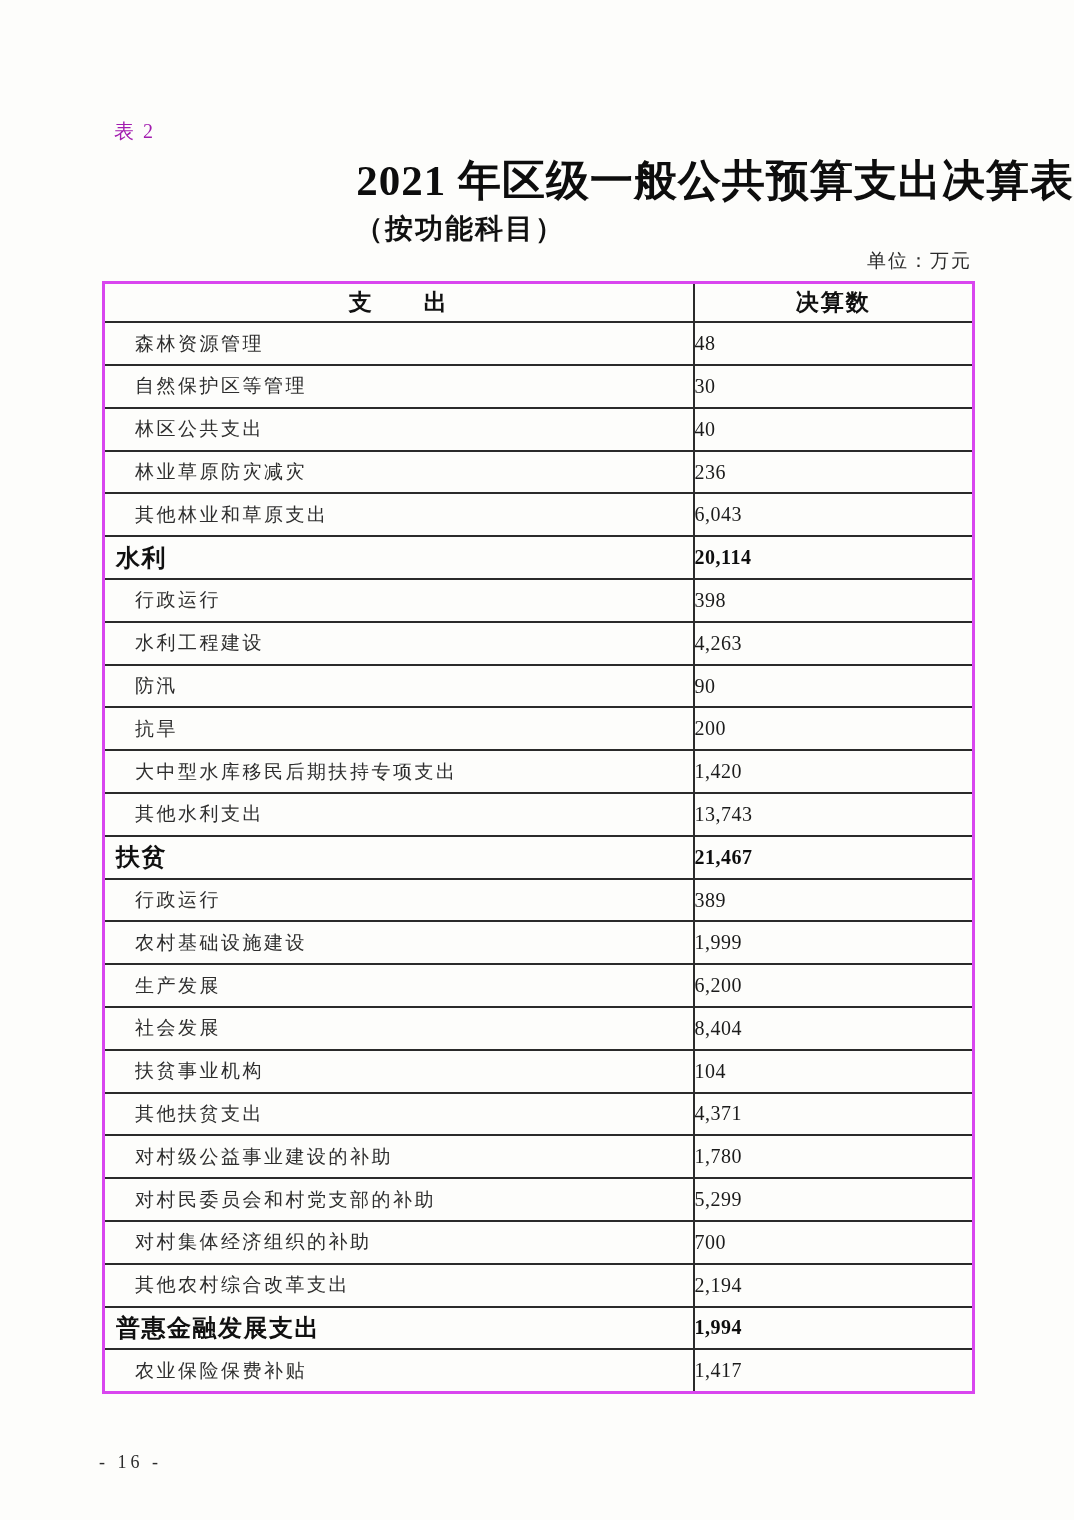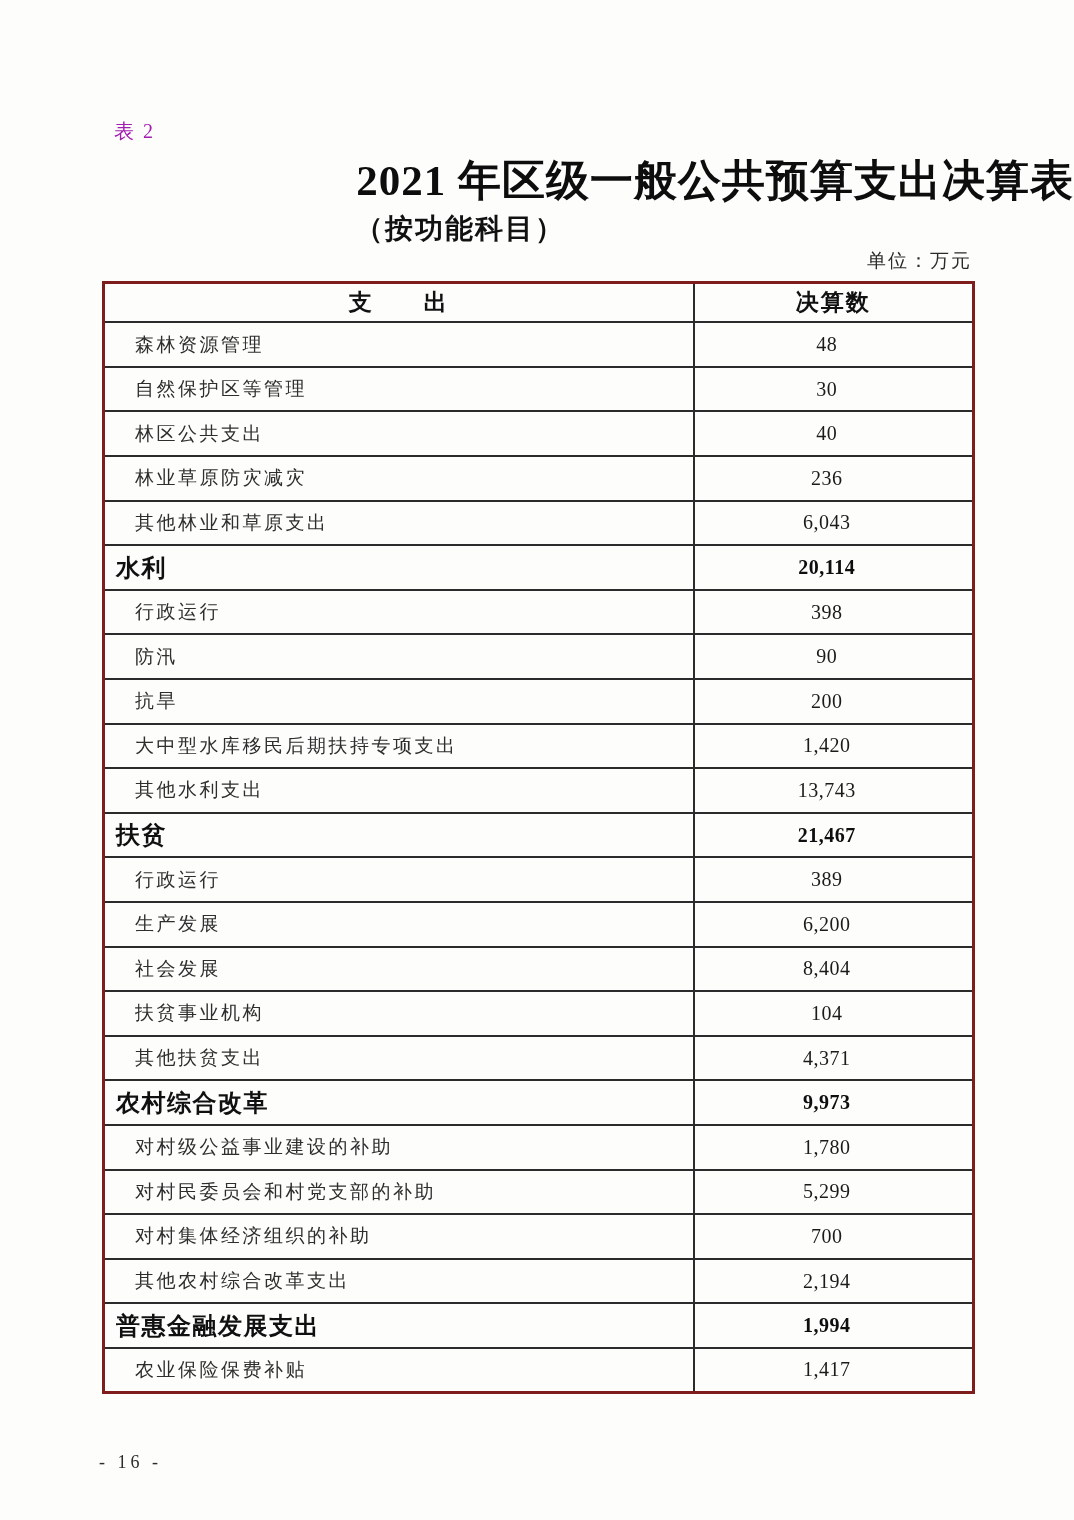--- a/index.html
+++ b/index.html
@@ -59,21 +59,21 @@
     position: absolute;
     left: 102px;
     top: 281px;
     width: 870px;
   }
   table.budget {
     width: 870px;
     height: 1113px;
     border-collapse: collapse;
     table-layout: fixed;
-    border: 3px solid #7f1d1d;
+    border: 3px solid #d946ef;
   }
   table.budget col.c1 { width: 590px; }
   table.budget col.c2 { width: 280px; }
   table.budget th, table.budget td {
     border: 2px solid #2b2b2b;
     height: 39.75px;
     vertical-align: middle;
     overflow: hidden;
     white-space: nowrap;
   }
@@ -87,21 +87,21 @@
   td.cell-label {
     font-size: 19px;
     letter-spacing: 2.5px;
     color: #2e2e2e;
     text-align: left;
   }
   td.cell-label.lvl-sub { padding-left: 30px; font-weight: normal; }
   td.cell-label.lvl-section { padding-left: 11px; font-weight: bold; color: #101010; font-size: 24px; letter-spacing: 1.5px; }
   td.cell-value {
     font-size: 20px;
-    text-align: center;
+    text-align: left;
     padding-right: 13px;
     letter-spacing: 0.5px;
     color: #1b1b1b;
   }
   tr.section-row td.cell-value { font-weight: bold; color: #0e0e0e; }
   .page-number {
     position: absolute;
     left: 99px;
     top: 1404px;
     font-size: 18px;
@@ -159,20 +159,24 @@
           </tr>
           <tr class="section-row">
             <td class="cell-label lvl-section">水利</td>
             <td class="cell-value">20,114</td>
           </tr>
           <tr>
             <td class="cell-label lvl-sub">行政运行</td>
             <td class="cell-value">398</td>
           </tr>
           <tr>
+            <td class="cell-label lvl-sub">水利工程建设</td>
+            <td class="cell-value">4,263</td>
+          </tr>
+          <tr>
             <td class="cell-label lvl-sub">防汛</td>
             <td class="cell-value">90</td>
           </tr>
           <tr>
             <td class="cell-label lvl-sub">抗旱</td>
             <td class="cell-value">200</td>
           </tr>
           <tr>
             <td class="cell-label lvl-sub">大中型水库移民后期扶持专项支出</td>
             <td class="cell-value">1,420</td>
@@ -183,38 +187,38 @@
           </tr>
           <tr class="section-row">
             <td class="cell-label lvl-section">扶贫</td>
             <td class="cell-value">21,467</td>
           </tr>
           <tr>
             <td class="cell-label lvl-sub">行政运行</td>
             <td class="cell-value">389</td>
           </tr>
           <tr>
+            <td class="cell-label lvl-sub">农村基础设施建设</td>
+            <td class="cell-value">1,999</td>
+          </tr>
+          <tr>
             <td class="cell-label lvl-sub">生产发展</td>
             <td class="cell-value">6,200</td>
           </tr>
           <tr>
             <td class="cell-label lvl-sub">社会发展</td>
             <td class="cell-value">8,404</td>
           </tr>
           <tr>
             <td class="cell-label lvl-sub">扶贫事业机构</td>
             <td class="cell-value">104</td>
           </tr>
           <tr>
             <td class="cell-label lvl-sub">其他扶贫支出</td>
             <td class="cell-value">4,371</td>
-          </tr>
-          <tr class="section-row">
-            <td class="cell-label lvl-section">农村综合改革</td>
-            <td class="cell-value">9,973</td>
           </tr>
           <tr>
             <td class="cell-label lvl-sub">对村级公益事业建设的补助</td>
             <td class="cell-value">1,780</td>
           </tr>
           <tr>
             <td class="cell-label lvl-sub">对村民委员会和村党支部的补助</td>
             <td class="cell-value">5,299</td>
           </tr>
           <tr>

